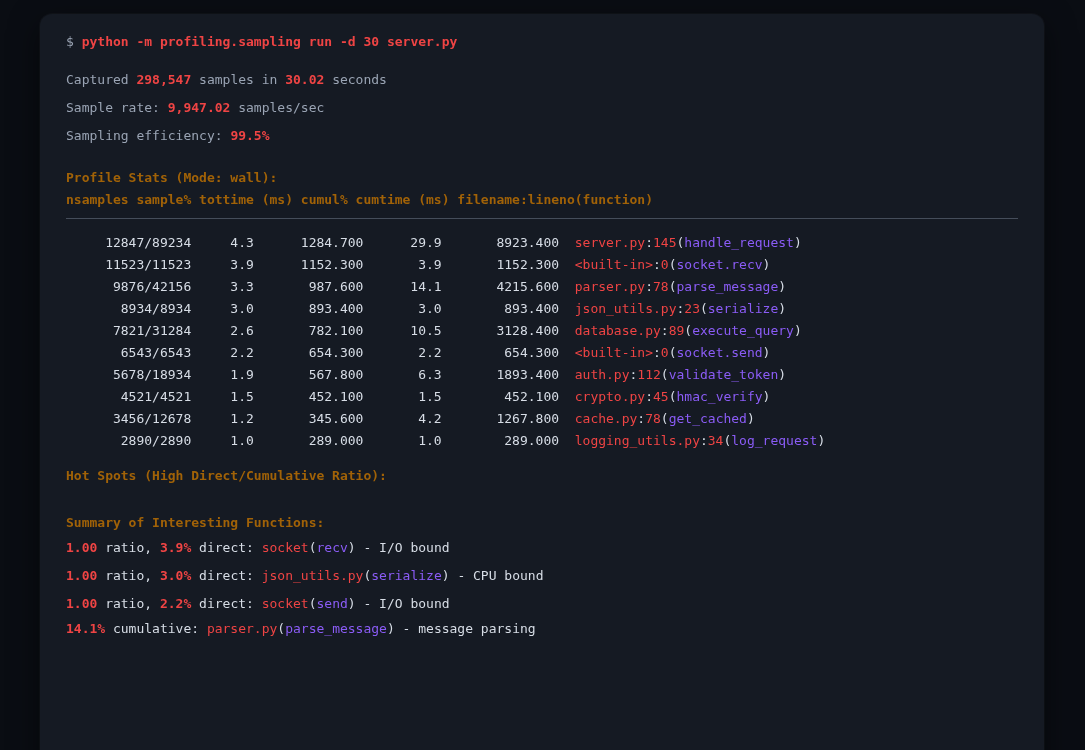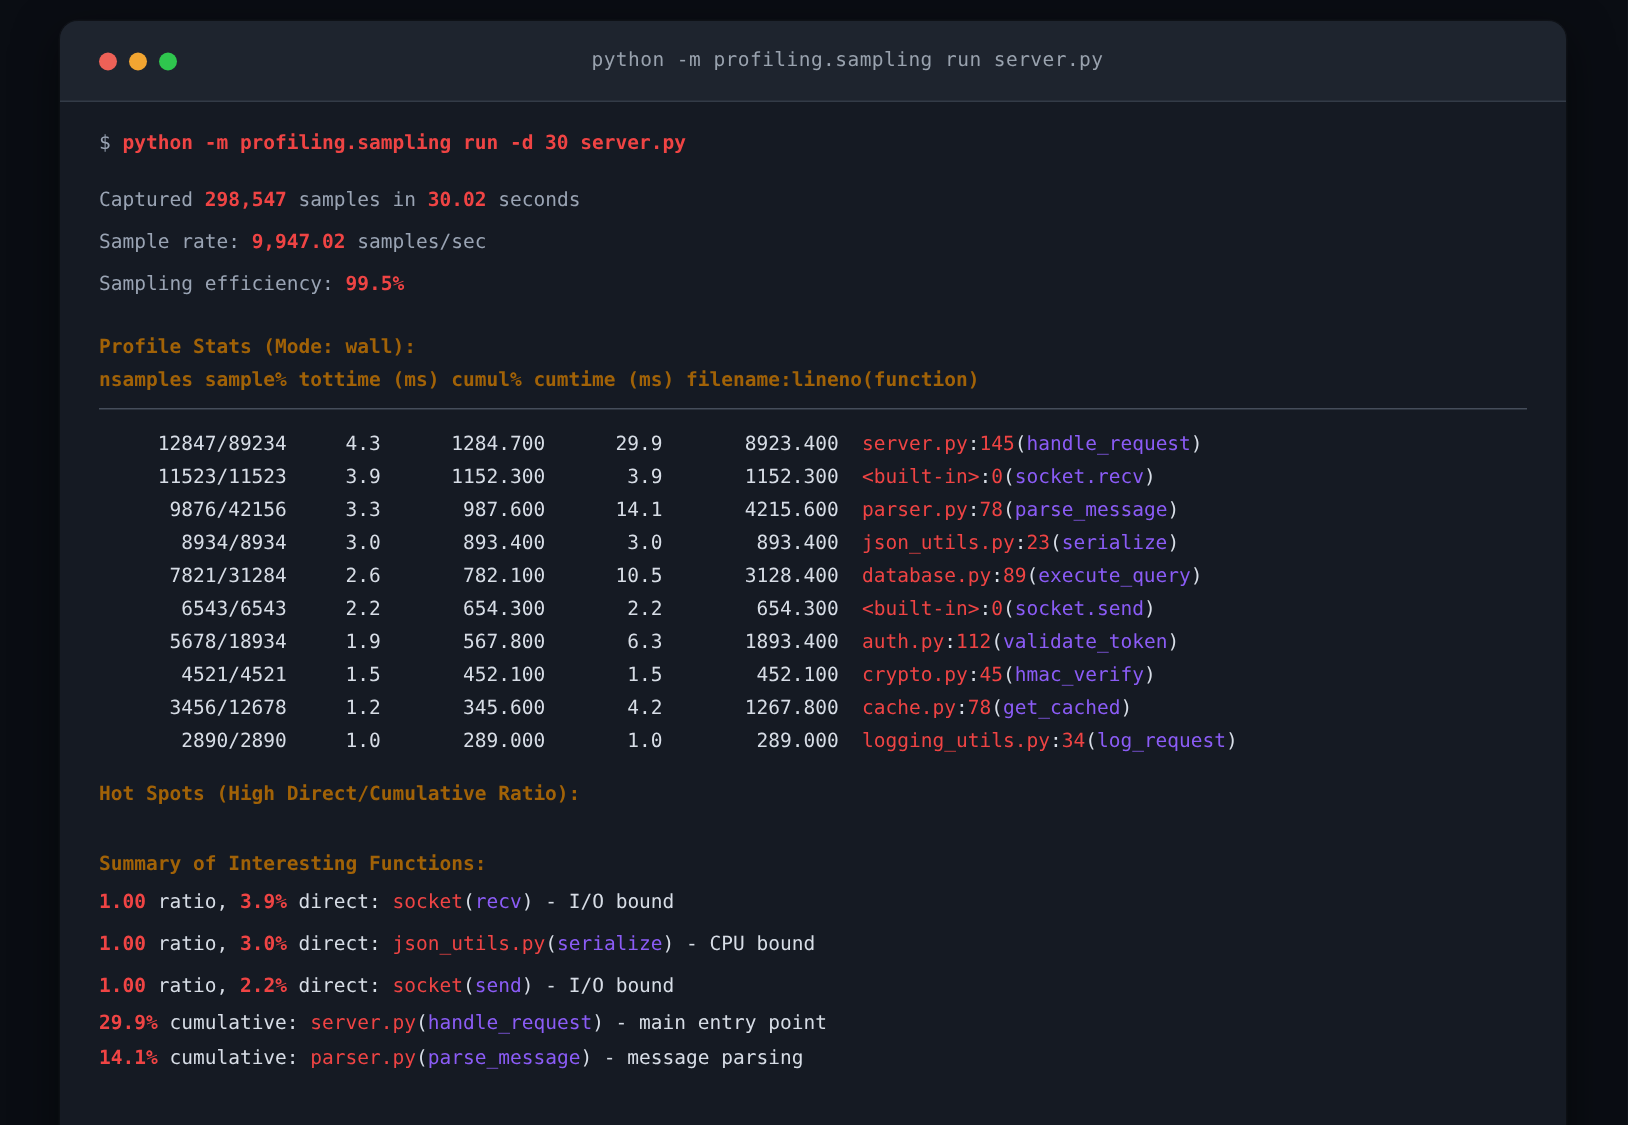--- a/index.html
+++ b/index.html
@@ -53,28 +53,20 @@
   .c-muted  { color:#9aa4b4; }
   .c-green  { color:#ef4444; }
   .c-orange { color:#ef4444; }
   .c-bfunc  { color:#8b5cf6; }
   .c-bold   { font-weight:700; }
 </style>
 </head>
 <body>
 
 <div class="window">
-  <div class="titlebar">
-    <div class="dots">
-      <span class="dot red"></span>
-      <span class="dot yellow"></span>
-      <span class="dot green"></span>
-    </div>
-    <div class="title">python -m profiling.sampling run server.py</div>
-  </div>
 
   <div class="content">
     <div class="line l-cmd"><span class="c-muted">$ </span><span class="c-green c-bold">python -m profiling.sampling run -d 30 server.py</span></div>
 
     <div class="cap-group">
         <div class="line"><span class="c-muted">Captured </span><span class="c-green c-bold">298,547</span><span class="c-muted"> samples in </span><span class="c-green c-bold">30.02</span><span class="c-muted"> seconds</span></div>
         <div class="line"><span class="c-muted">Sample rate: </span><span class="c-green c-bold">9,947.02</span><span class="c-muted"> samples/sec</span></div>
         <div class="line"><span class="c-muted">Sampling efficiency: </span><span class="c-green c-bold">99.5%</span></div>
       </div>
 
@@ -97,17 +89,16 @@
     <div class="line l-hstitle c-header">Hot Spots (High Direct/Cumulative Ratio):</div>
 
     <div class="line l-summary c-header">Summary of Interesting Functions:</div>
     <div class="hs-group">
         <div class="line"><span class="c-green c-bold">1.00</span><span class="c-fg"> ratio, </span><span class="c-orange c-bold">3.9%</span><span class="c-fg"> direct: </span><span class="c-green">socket</span><span class="c-fg">(</span><span class="c-bfunc">recv</span><span class="c-fg">)</span><span class="c-fg"> - I/O bound</span></div>
         <div class="line"><span class="c-green c-bold">1.00</span><span class="c-fg"> ratio, </span><span class="c-orange c-bold">3.0%</span><span class="c-fg"> direct: </span><span class="c-green">json_utils.py</span><span class="c-fg">(</span><span class="c-bfunc">serialize</span><span class="c-fg">)</span><span class="c-fg"> - CPU bound</span></div>
         <div class="line"><span class="c-green c-bold">1.00</span><span class="c-fg"> ratio, </span><span class="c-orange c-bold">2.2%</span><span class="c-fg"> direct: </span><span class="c-green">socket</span><span class="c-fg">(</span><span class="c-bfunc">send</span><span class="c-fg">)</span><span class="c-fg"> - I/O bound</span></div>
       </div>
 
     <div class="orch-group">
-        <div class="line"><span class="c-orange c-bold">29.9%</span><span class="c-fg"> cumulative: </span><span class="c-green">server.py</span><span class="c-fg">(</span><span class="c-bfunc">handle_request</span><span class="c-fg">)</span><span class="c-fg"> - main entry point</span></div>
         <div class="line"><span class="c-orange c-bold">14.1%</span><span class="c-fg"> cumulative: </span><span class="c-green">parser.py</span><span class="c-fg">(</span><span class="c-bfunc">parse_message</span><span class="c-fg">)</span><span class="c-fg"> - message parsing</span></div>
       </div>
   </div>
 </div>
 
 </body></html>

